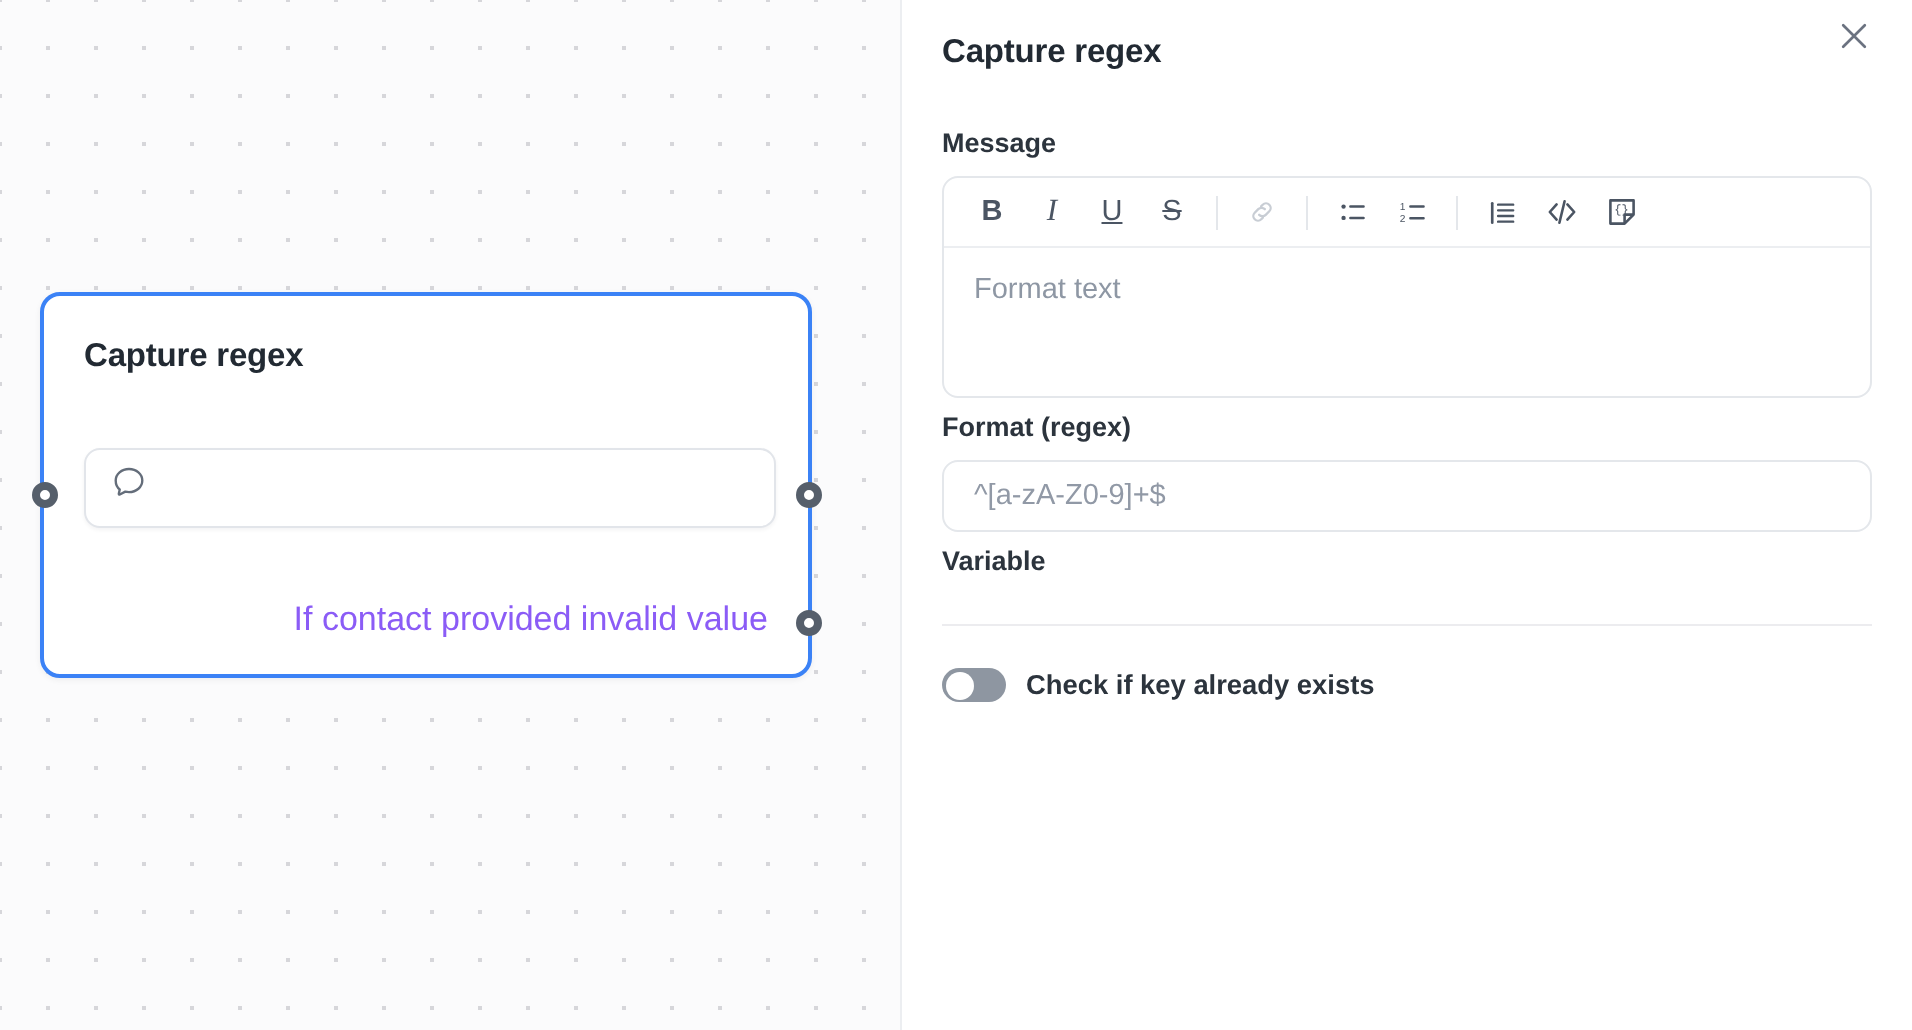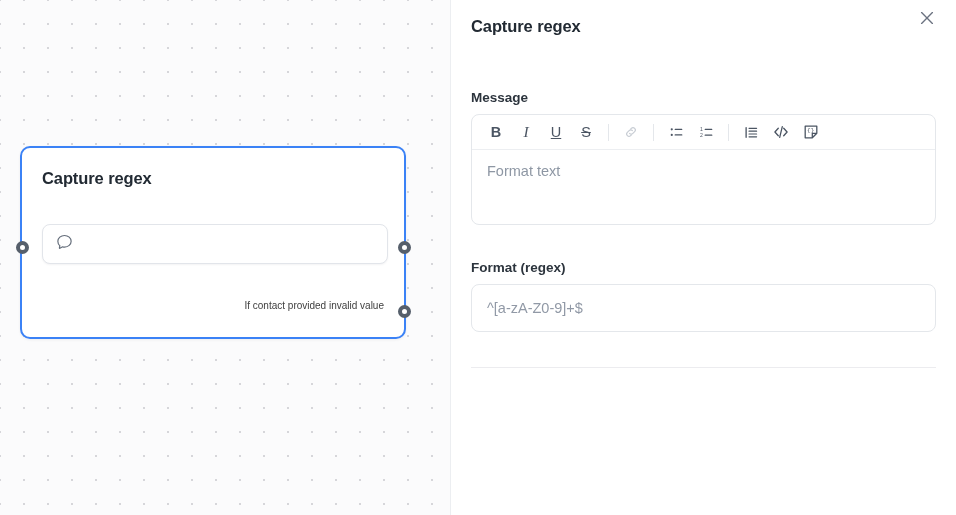--- a/index.html
+++ b/index.html
@@ -61,22 +61,22 @@
     box-shadow: 0 1px 2px rgba(16,24,40,0.05);
     display: flex;
     align-items: center;
     padding-left: 12px;
   }
   .bubble-icon { display: block; }
   .node-branch-label {
     position: absolute;
     right: 20px;
     top: 152px;
-    font-size: 10px;
-    color: #404040;
+    font-size: 17px;
+    color: #8b5cf6;
     white-space: nowrap;
   }
 
   .port {
     position: absolute;
     width: 13px; height: 13px;
     border-radius: 50%;
     background: #ffffff;
     border: 4px solid #565f6b;
   }
@@ -115,22 +115,22 @@
     cursor: pointer;
     line-height: 0;
   }
 
   .field-label {
     font-size: 13.5px;
     font-weight: bold;
     color: #2c343d;
     margin: 0 0 9px 0;
   }
-  .group-message { margin-top: 54px; }
-  .group         { margin-top: 35px; }
+  .group-message { margin-top: 28px; }
+  .group         { margin-top: 7px; }
 
   .editor {
     border: 1px solid #e4e7eb;
     border-radius: 8px;
     overflow: hidden;
     background: #fff;
   }
   .editor-toolbar {
     height: 35px;
     border-bottom: 1px solid #eceef1;
@@ -159,21 +159,21 @@
   }
   .editor-body {
     height: 74px;
     padding: 13px 15px;
     font-size: 14.5px;
     color: #8e97a4;
   }
 
   .text-input {
     width: 100%;
-    height: 48px;
+    height: 36px;
     border: 1px solid #e4e7eb;
     border-radius: 8px;
     background: #fff;
     padding: 0 15px;
     font-family: "Liberation Sans", sans-serif;
     font-size: 14.5px;
     color: #a16207;
     outline: none;
   }
   .text-input::placeholder { color: #9199a6; }
@@ -328,20 +328,27 @@
         <div class="editor-body">Format text</div>
       </div>
     </div>
 
     <div class="group">
       <div class="field-label">Format (regex)</div>
       <input class="text-input" type="text" placeholder="^[a-zA-Z0-9]+$" style="">
     </div>
 
     <div class="group">
+      <div class="field-label">Variable</div>
     </div>
 
     <div class="divider"></div>
 
+    <div class="toggle-row">
+      <div class="toggle">
+        <div class="knob"></div>
+      </div>
+      <span class="toggle-label">Check if key already exists</span>
+    </div>
 
 
   </div>
 </div>
 
 </body></html>

